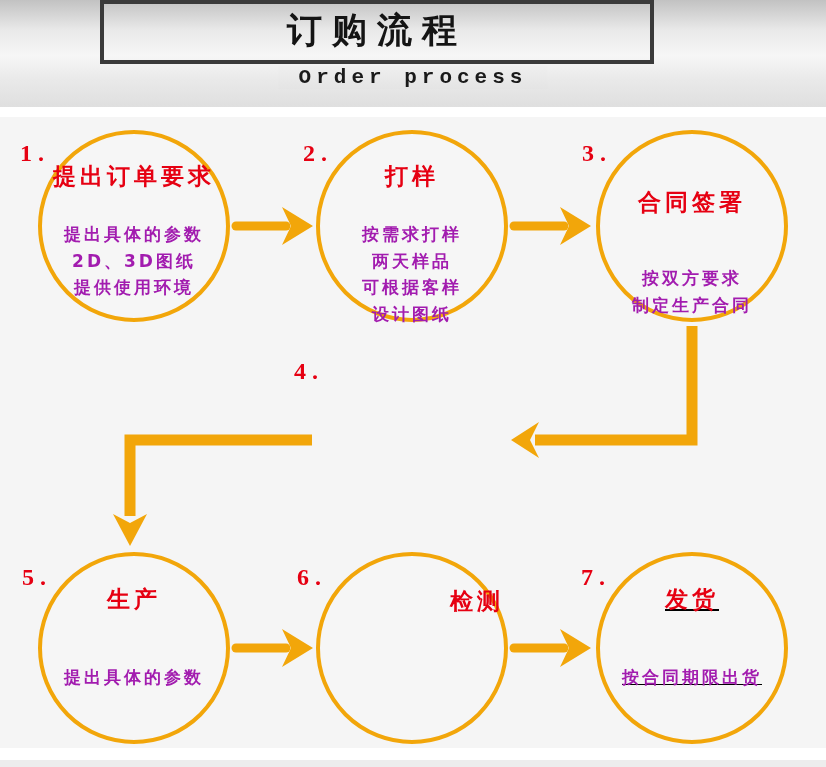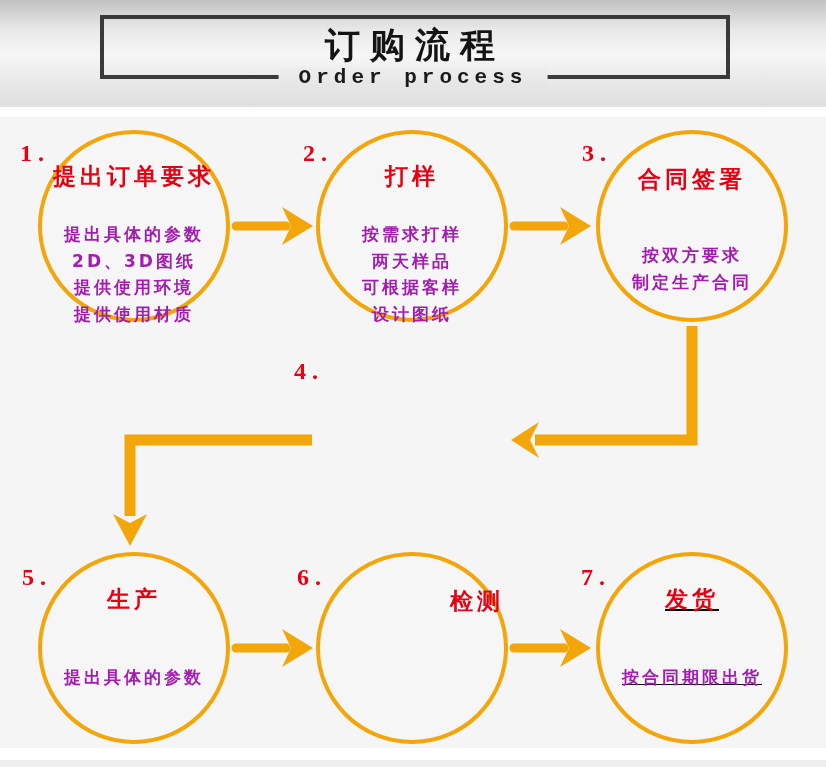--- a/index.html
+++ b/index.html
@@ -13,21 +13,21 @@
     position:relative;width:826px;height:767px;margin:0 auto;
     background:#f5f5f5;overflow:hidden;
   }
   
   .header-band{
     position:absolute;left:0;top:0;width:826px;height:107px;
     background:linear-gradient(180deg,#c2c2c2 0%,#e9e9e9 28%,#f6f6f6 52%,#e9e9e9 75%,#dfdfdf 100%);
   }
   .white-strip-top{position:absolute;left:0;top:107px;width:826px;height:10px;background:#ffffff;}
   .title-box{
-    position:absolute;left:100px;top:15px;width:630px;height:64px;
+    position:absolute;left:100px;top:0;width:554px;height:64px;
     border:4px solid var(--border-dark);
   }
   .page-title{
     width:100%;height:100%;line-height:54px;text-align:center;
     font-family:"Liberation Serif","DejaVu Serif",serif;
     font-size:35px;font-weight:bold;letter-spacing:10px;color:#141414;
   }
   .page-subtitle{
     position:absolute;left:413px;top:66px;transform:translateX(-50%);
     font-family:"Liberation Mono","DejaVu Sans Mono",monospace;
@@ -37,21 +37,21 @@
   }
   
   .white-strip-bottom{position:absolute;left:0;top:748px;width:826px;height:12px;background:#ffffff;}
   .gray-strip-bottom{position:absolute;left:0;top:760px;width:826px;height:7px;background:#ededed;}
   
   .circle{
     position:absolute;width:192px;height:192px;border-radius:50%;
     border:4px solid var(--accent-orange);background:#f6f6f6;
     display:flex;flex-direction:column;align-items:center;gap:26px;
   }
-  .c1{left:38px;top:130px;}  .c2{left:316px;top:130px;} .c3{left:596px;top:130px;}
+  .c1{left:38px;top:130px;}  .c2{left:316px;top:130px;} .c3{left:596px;top:130px;justify-content:flex-end;}
   .c4{left:316px;top:340px;}
   .c5{left:38px;top:552px;}  .c6{left:316px;top:552px;align-items:flex-end;} .c7{left:596px;top:552px;text-decoration:underline;}
   .ttl{
     color:var(--accent-red);font-size:23px;font-weight:bold;letter-spacing:4px;
     height:30px;line-height:30px;text-align:center;white-space:nowrap;
   }
   .v4 .ttl{margin-top:27px;margin-bottom:4px;}
   .v2 .ttl{margin-top:30px;margin-bottom:22px;}
   .v1 .ttl{margin-top:28px;margin-bottom:24px;}
   .lines div{
@@ -95,21 +95,20 @@
   <div class="step-num n5">5 .</div>
   <div class="step-num n6">6 .</div>
   <div class="step-num n7">7 .</div>
 
   <div class="circle c1 v4">
     <div class="ttl">提出订单要求</div>
     <div class="lines">
       <div>提出具体的参数</div>
       <div>2D、3D图纸</div>
       <div>提供使用环境</div>
-      <div>提供使用材质</div>
     </div>
   </div>
 
   <div class="circle c2 v4">
     <div class="ttl">打样</div>
     <div class="lines">
       <div>按需求打样</div>
       <div>两天样品</div>
       <div>可根据客样</div>
       <div>设计图纸</div>

